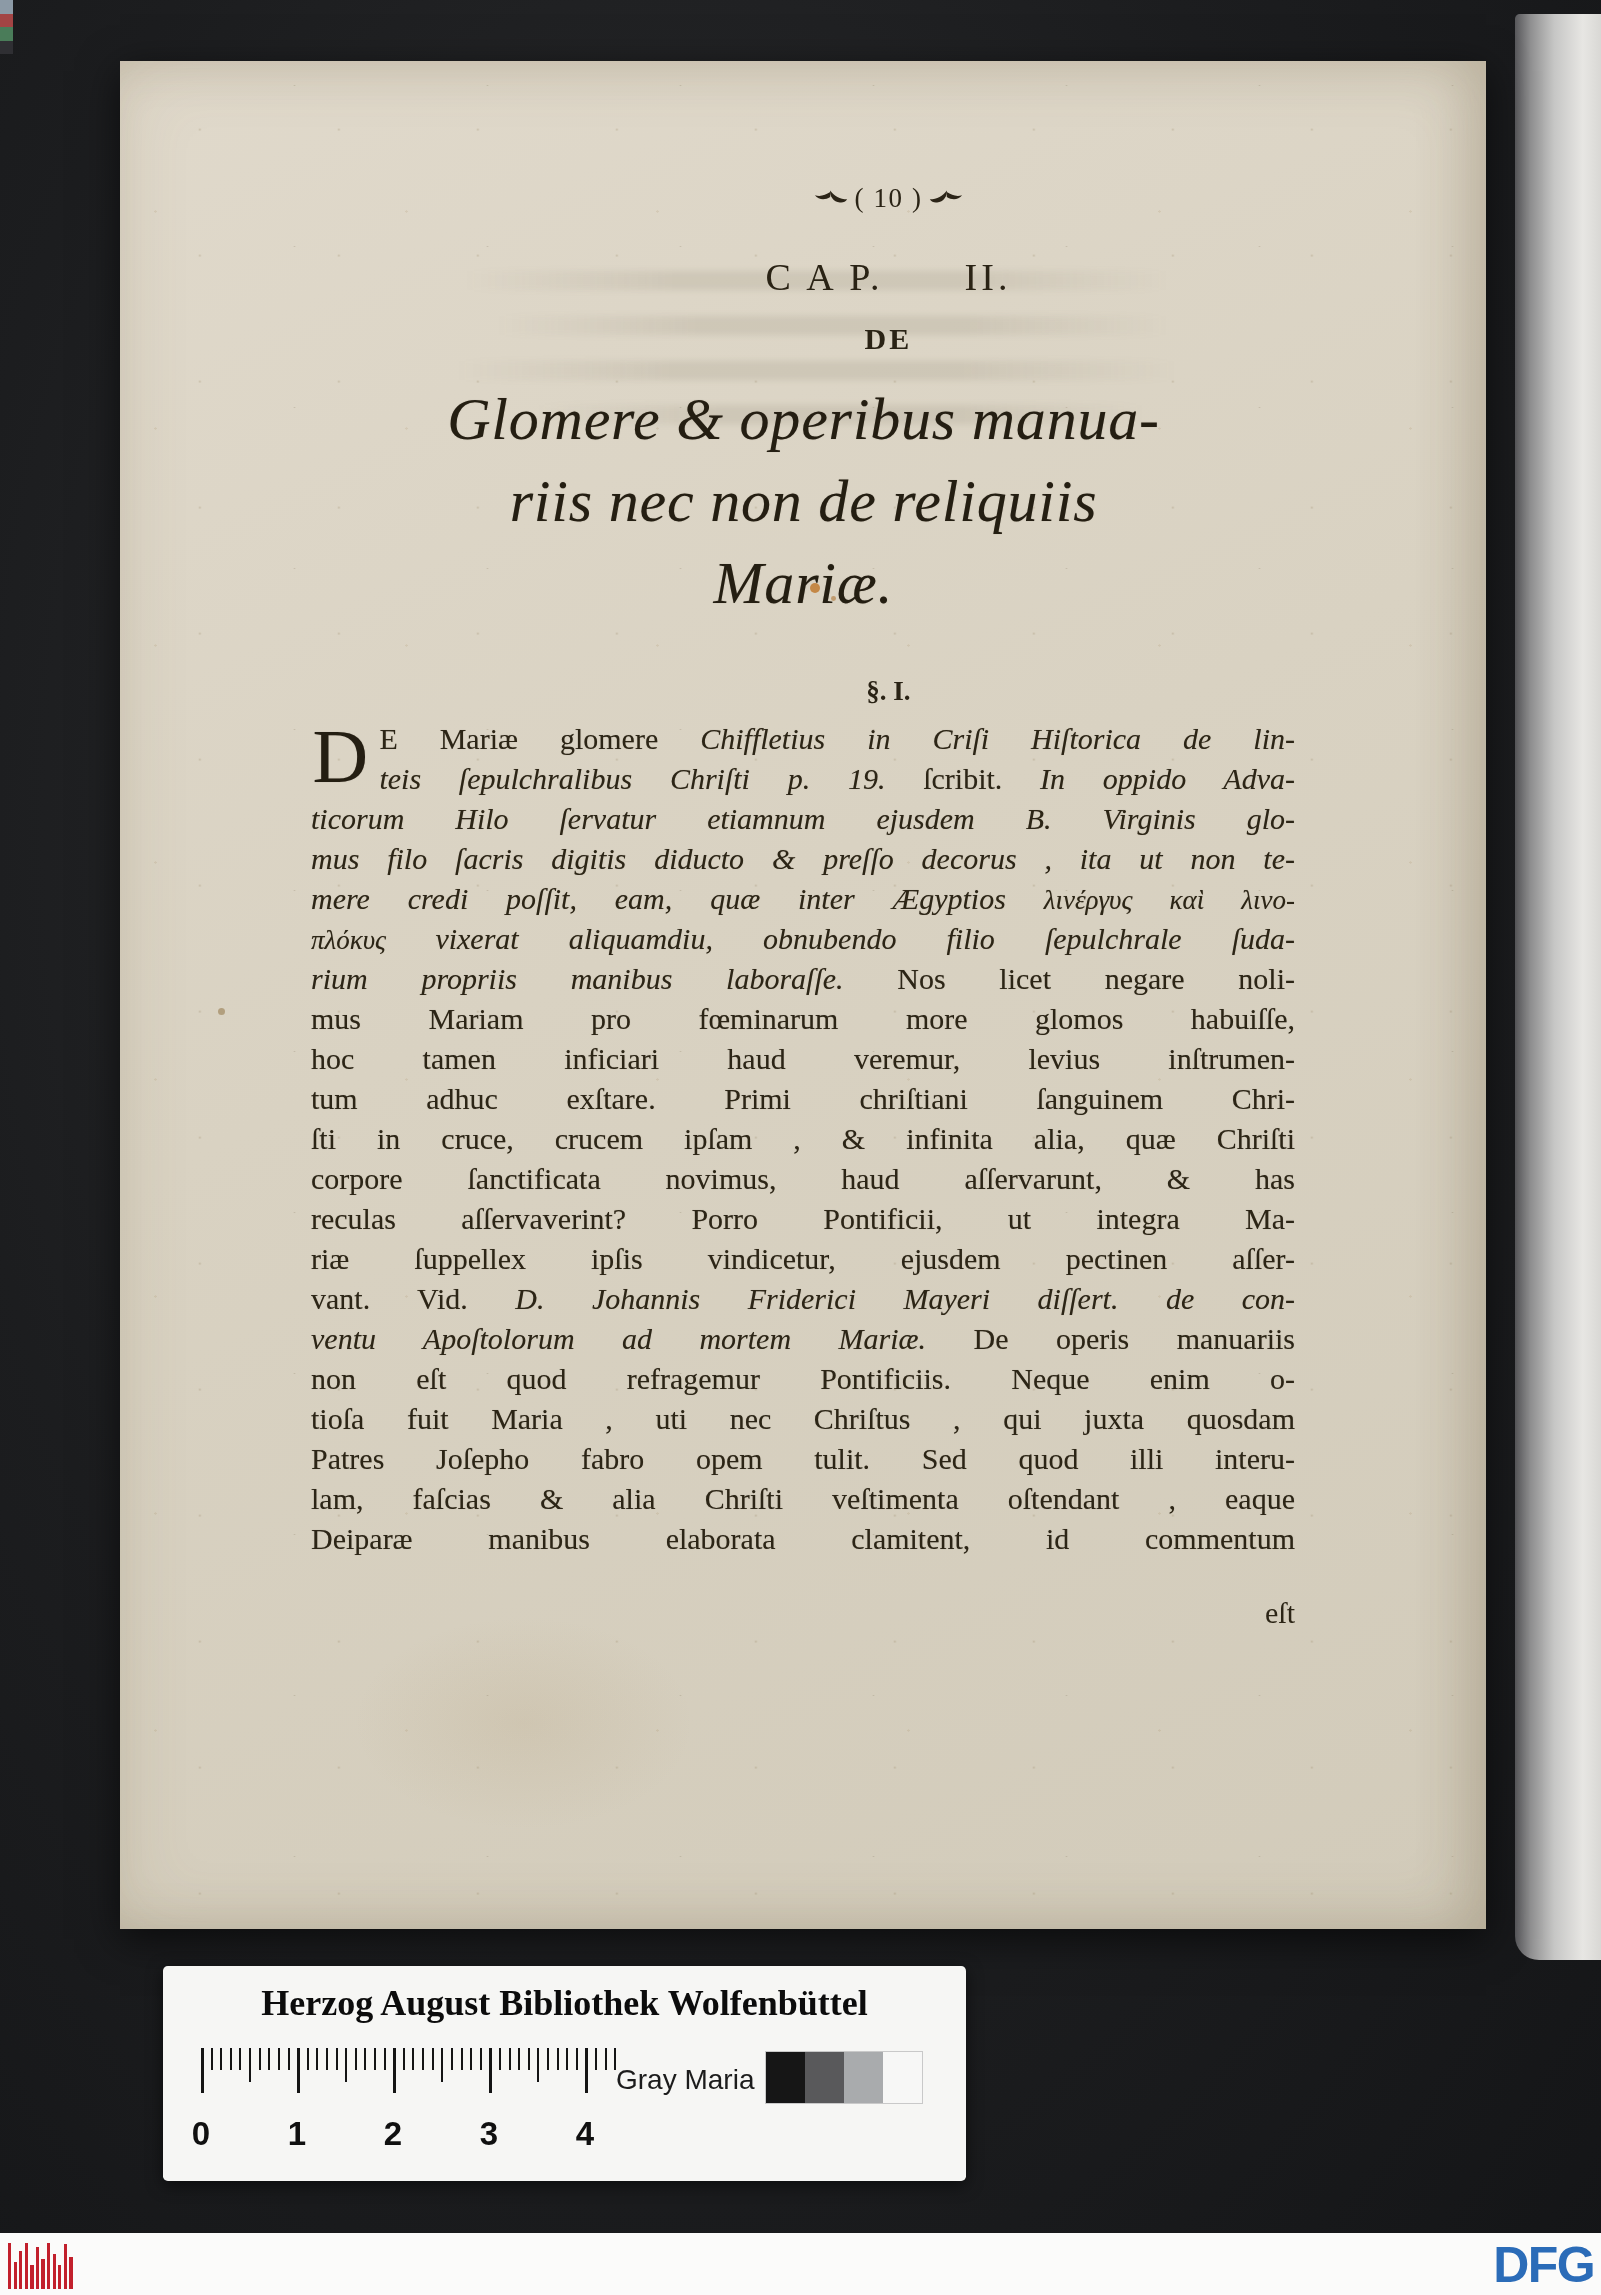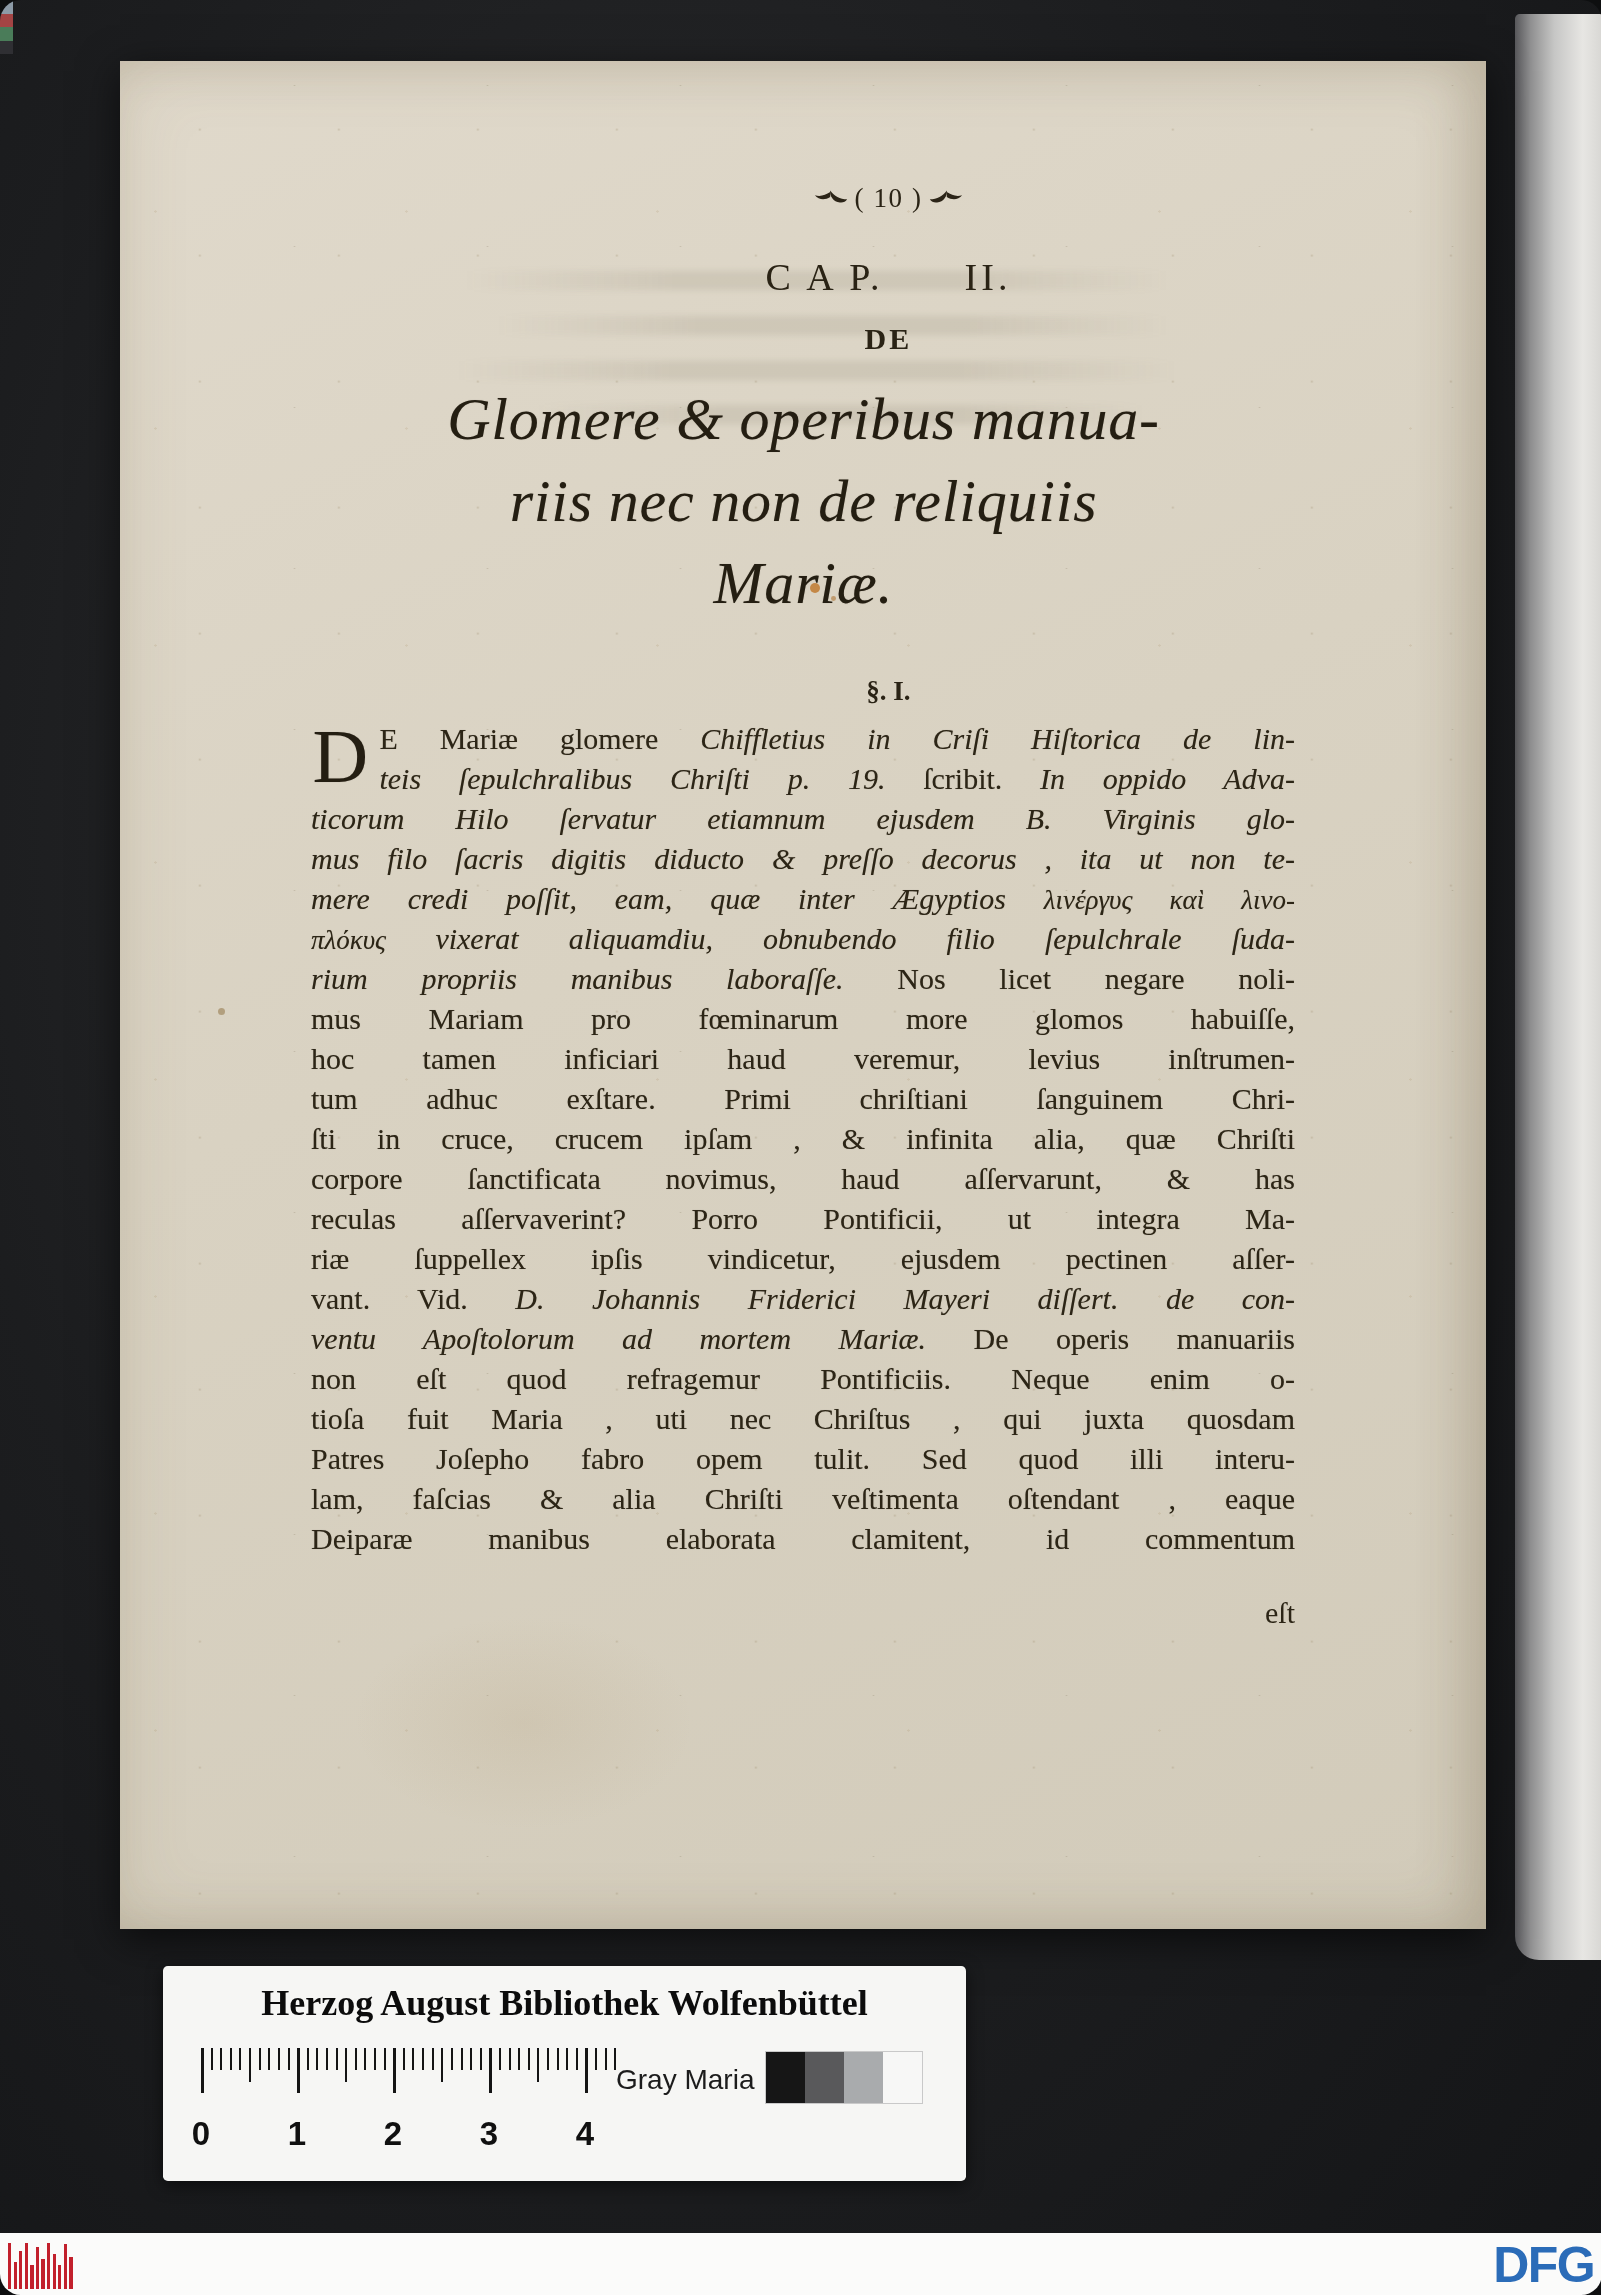--- a/index.html
+++ b/index.html
@@ -3,21 +3,20 @@
 <meta charset="utf-8">
 <style>
   * { margin:0; padding:0; box-sizing:border-box; }
   html,body { background:#0e0f10; }
   body { width:1602px; }
 
   .canvas{
     position:relative; width:1602px; height:2295px; overflow:hidden;
     background: radial-gradient(ellipse at 42% 36%, #2b2c2e 0%, #1c1d1f 55%, #141517 100%);
     font-family:"Liberation Serif","DejaVu Serif",serif;
-    border-radius:21px;
   }
 
   
   .cornerstrip{ position:absolute; left:0; top:0; width:13px; display:flex; flex-direction:column; }
   .csb{ width:13px; height:13.6px; }
 
   
   .facing-edge{
     position:absolute; right:0; top:14.4px; width:87px; height:1946px;
     background:linear-gradient(90deg,#57575a 0%, #8f8f90 18%, #c6c6c5 45%, #e7e6e3 78%, #d8d7d4 100%);

